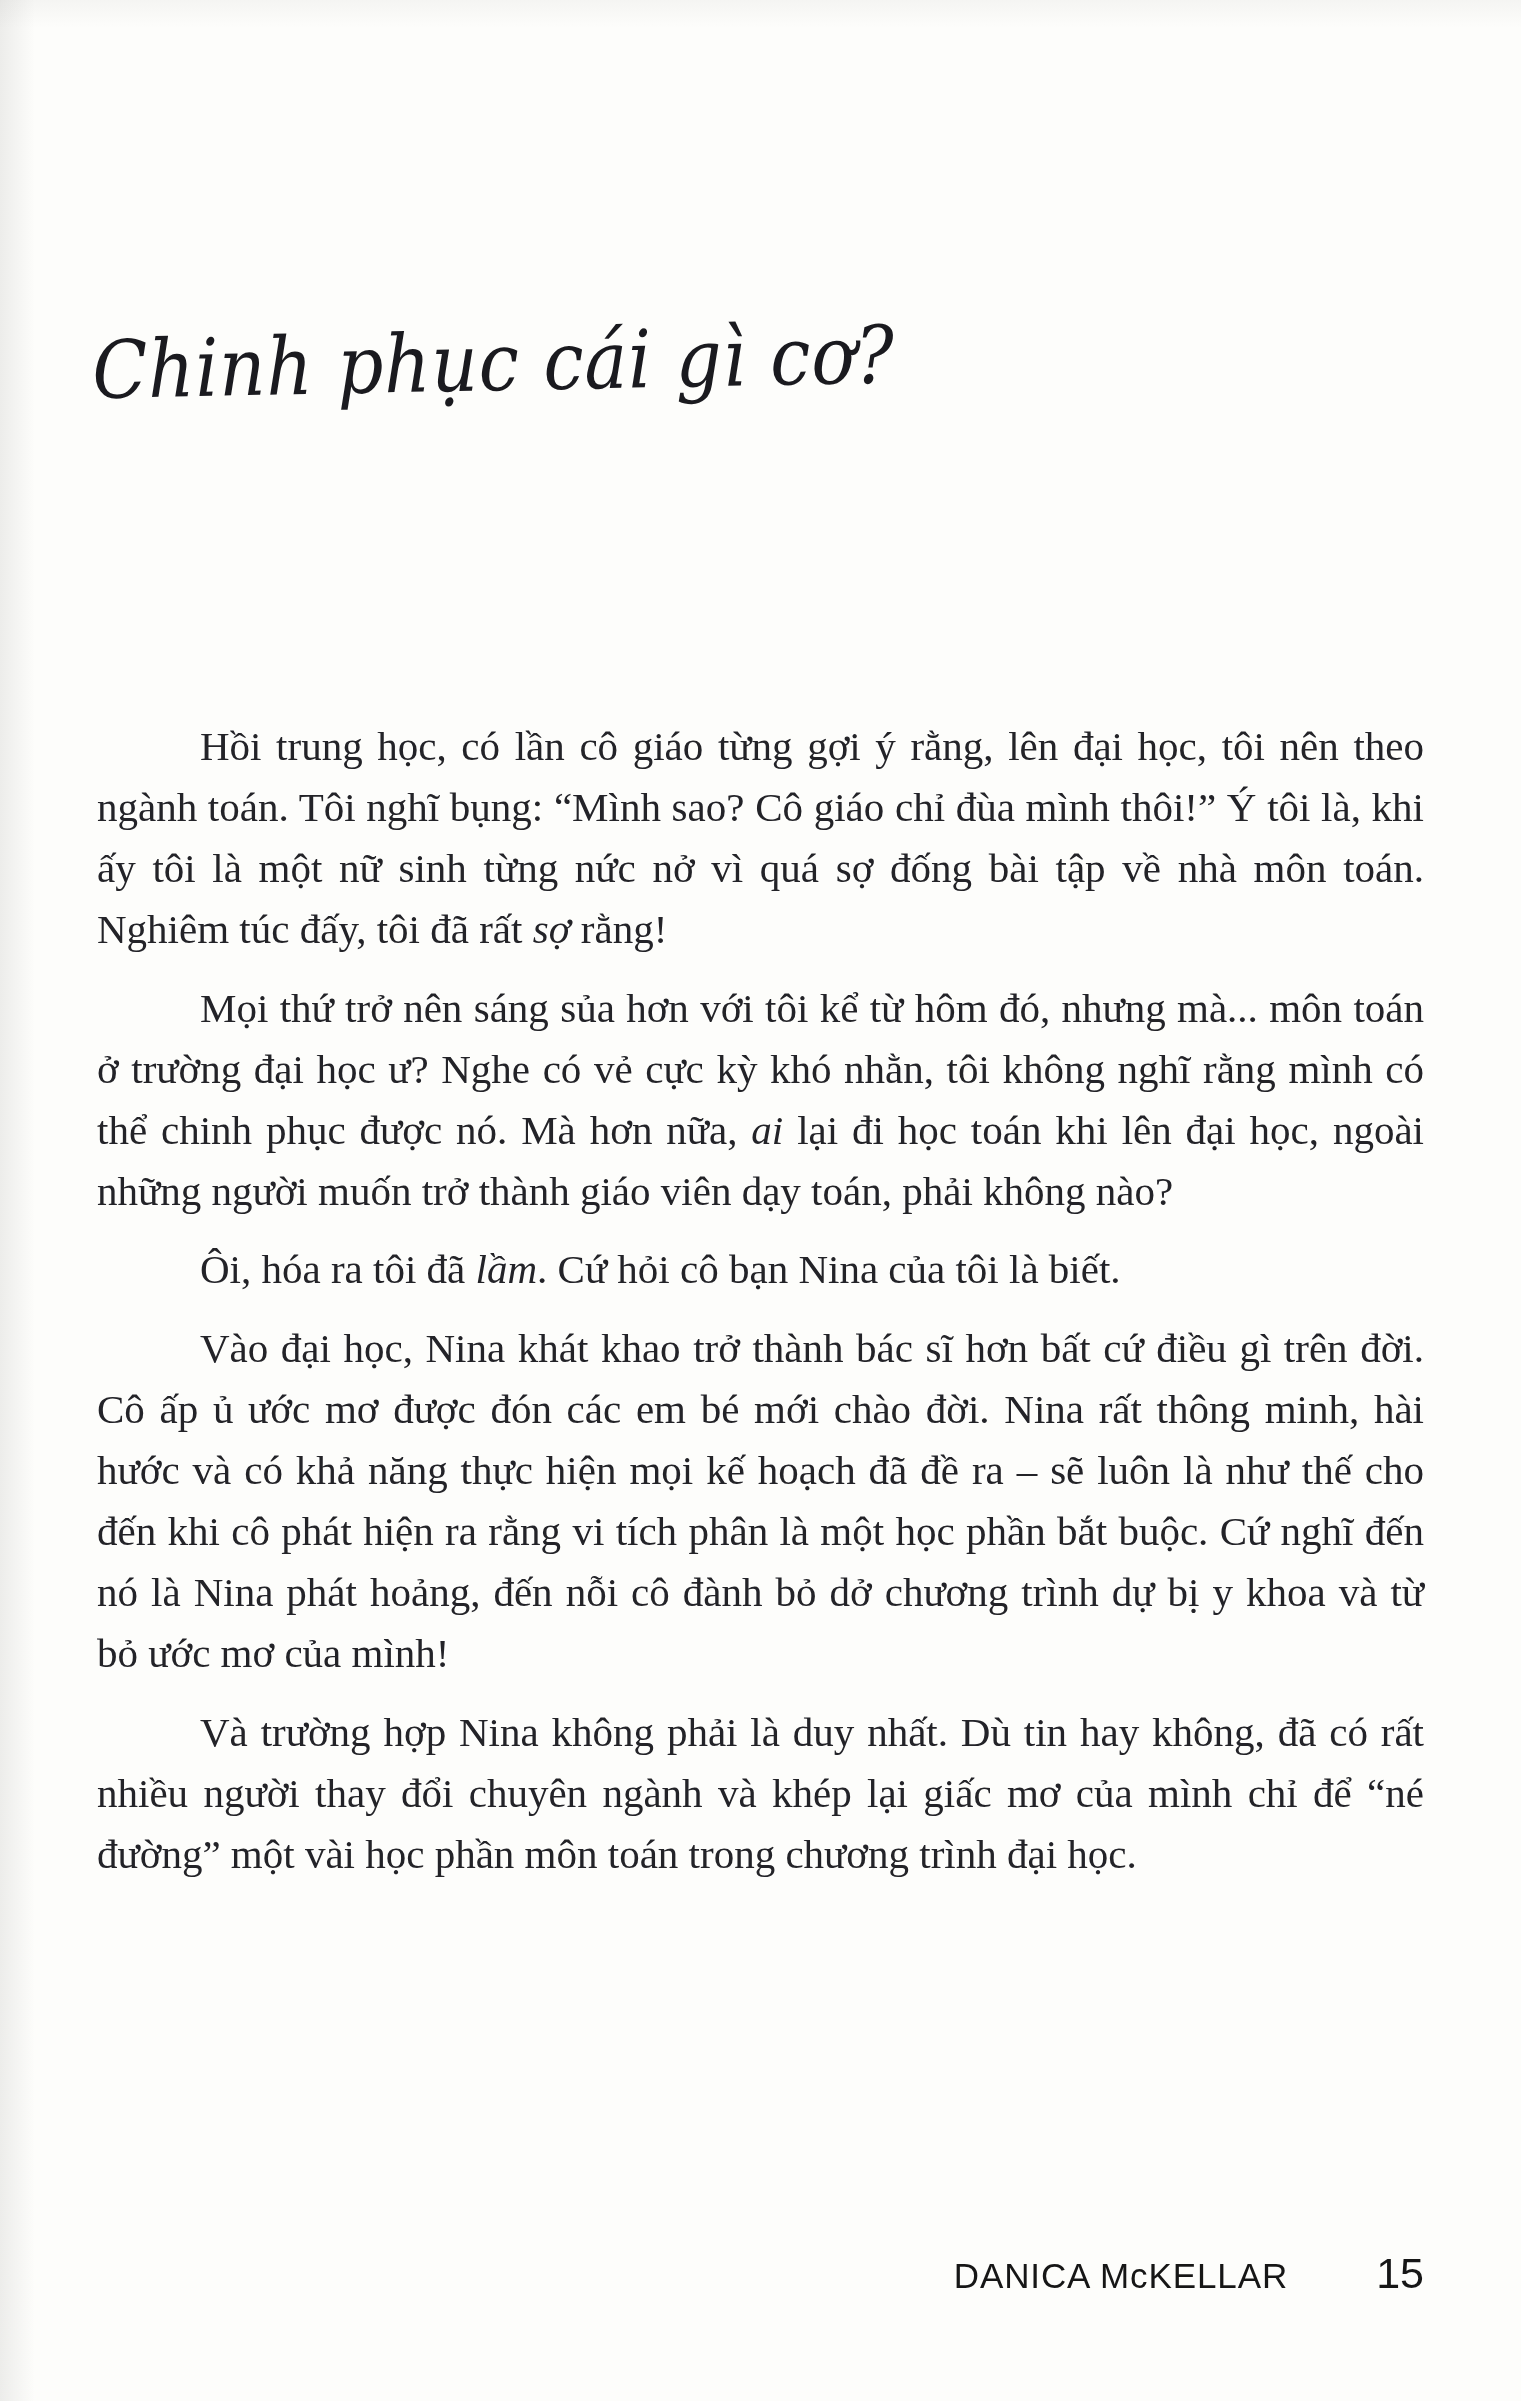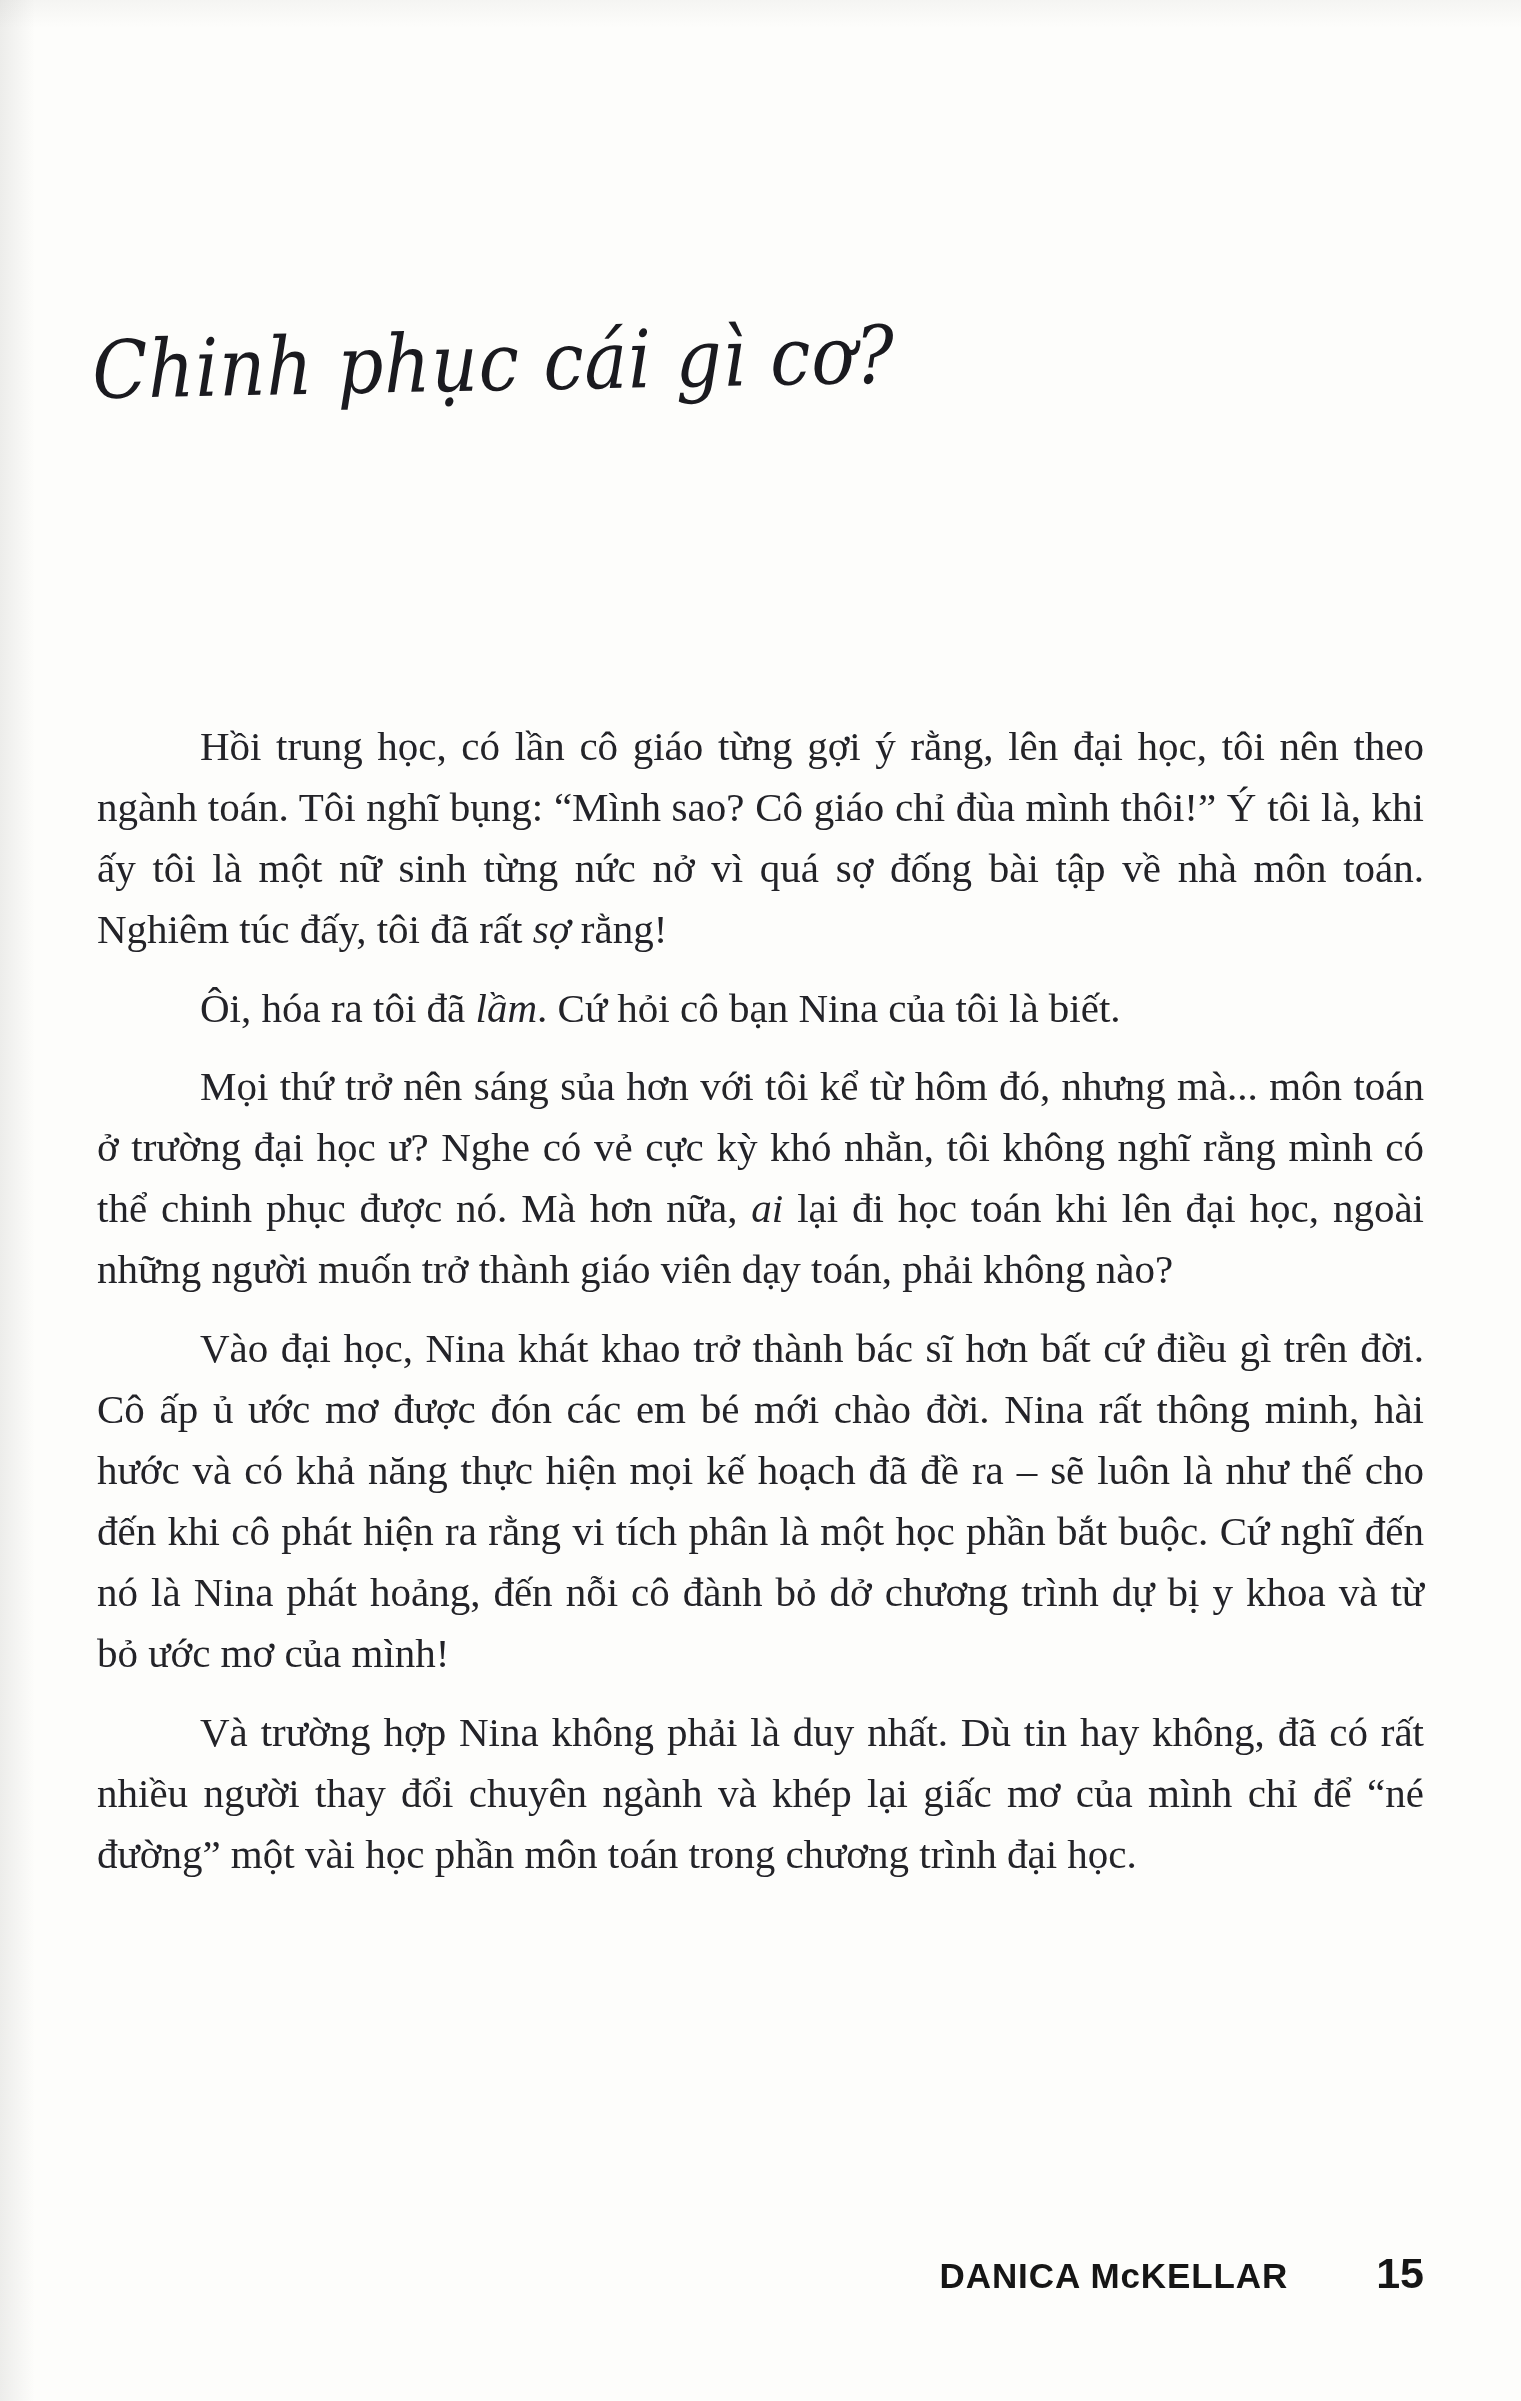--- a/index.html
+++ b/index.html
@@ -82,21 +82,21 @@
   }
 
   .footer {
     position: absolute;
     right: 97px;
     top: 2249px;
     display: flex;
     align-items: baseline;
     gap: 48px;
     font-family: "Liberation Sans", sans-serif;
-    font-weight: 700;
+    font-weight: 400;
     color: #161616;
   }
   .footer .author {
     font-size: 35px;
     letter-spacing: 0.9px;
   }
   .footer .page-num {
     font-size: 43px;
     margin-left: 40px;
   }
@@ -106,23 +106,23 @@
 
 <div class="page">
 
   <h1 class="script-title">Chinh phục cái gì cơ?</h1>
 
   <div class="body-text">
 
 
     <p class="para"><span>Hồi trung học, có lần cô giáo từng gợi ý rằng, lên đại học, tôi nên theo ngành toán. Tôi nghĩ bụng: “Mình sao? Cô giáo chỉ đùa mình thôi!” Ý tôi là, khi ấy tôi là một nữ sinh từng nức nở vì quá sợ đống bài tập về nhà môn toán. Nghiêm túc đấy, tôi đã rất </span><span class="it">sợ</span><span> rằng!</span></p>
 
+    <p class="para"><span>Mọi thứ trở nên sáng sủa hơn với tôi kể từ hôm đó, nhưng mà... môn toán ở trường đại học ư? Nghe có vẻ cực kỳ khó nhằn, tôi không nghĩ rằng mình có thể chinh phục được nó. Mà hơn nữa, </span><span class="it">ai</span><span> lại đi học toán khi lên đại học, ngoài những người muốn trở thành giáo viên dạy toán, phải không nào?</span></p>
+
     <p class="para"><span>Ôi, hóa ra tôi đã </span><span class="it">lầm</span><span>. Cứ hỏi cô bạn Nina của tôi là biết.</span></p>
-
-    <p class="para"><span>Mọi thứ trở nên sáng sủa hơn với tôi kể từ hôm đó, nhưng mà... môn toán ở trường đại học ư? Nghe có vẻ cực kỳ khó nhằn, tôi không nghĩ rằng mình có thể chinh phục được nó. Mà hơn nữa, </span><span class="it">ai</span><span> lại đi học toán khi lên đại học, ngoài những người muốn trở thành giáo viên dạy toán, phải không nào?</span></p>
 
     <p class="para"><span>Vào đại học, Nina khát khao trở thành bác sĩ hơn bất cứ điều gì trên đời. Cô ấp ủ ước mơ được đón các em bé mới chào đời. Nina rất thông minh, hài hước và có khả năng thực hiện mọi kế hoạch đã đề ra – sẽ luôn là như thế cho đến khi cô phát hiện ra rằng vi tích phân là một học phần bắt buộc. Cứ nghĩ đến nó là Nina phát hoảng, đến nỗi cô đành bỏ dở chương trình dự bị y khoa và từ bỏ ước mơ của mình!</span></p>
 
     <p class="para"><span>Và trường hợp Nina không phải là duy nhất. Dù tin hay không, đã có rất nhiều người thay đổi chuyên ngành và khép lại giấc mơ của mình chỉ để “né đường” một vài học phần môn toán trong chương trình đại học.</span></p>
 
   </div>
 
   <div class="footer">
     <span class="author">DANICA McKELLAR</span>
     <span class="page-num">15</span>

